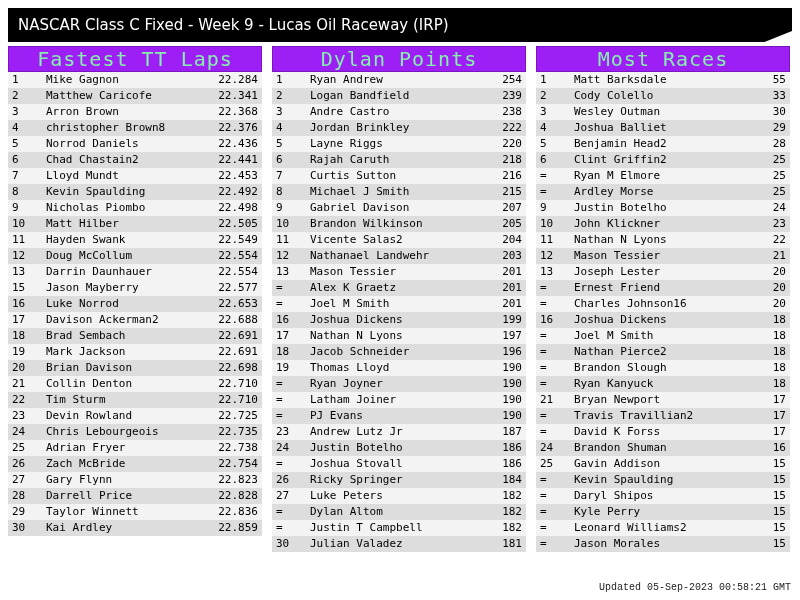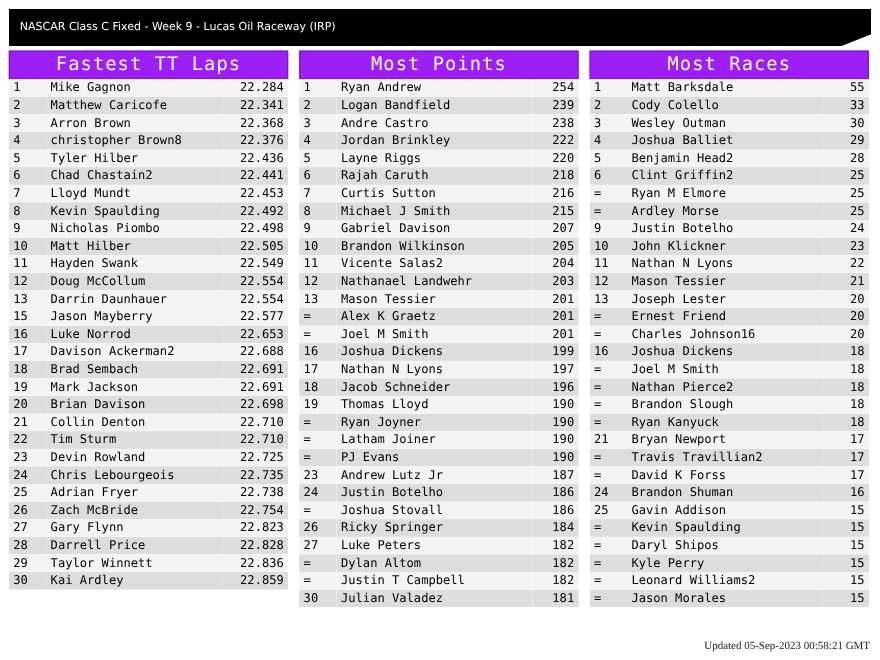--- a/index.html
+++ b/index.html
@@ -32,21 +32,21 @@
     background: #000000;
     clip-path: polygon(0 0, 100% 0, 100% 68%, 96.5% 100%, 0 100%);
   }
   .banner-title {
     position: absolute;
     left: 10px;
     top: 0;
     height: 34px;
     line-height: 34px;
     color: #ffffff;
-    font-size: 10px;
+    font-size: 15px;
     font-family: "DejaVu Sans", sans-serif;
     letter-spacing: 0px;
     white-space: nowrap;
   }
   
   .columns {
     position: absolute;
     left: 8px;
     top: 46px;
     width: 784px;
@@ -58,22 +58,22 @@
   }
   .panel-header {
     background: #9d1ff5;
     border: 1px solid #7a16c0;
     height: 24px;
     display: flex;
     align-items: center;
     justify-content: center;
   }
   .panel-header-text {
-    color: #ffffff;
-    font-size: 17px;
+    color: #86efac;
+    font-size: 20px;
     font-family: "DejaVu Sans Mono", monospace;
     letter-spacing: 1px;
   }
   table.rows {
     width: 100%;
     border-collapse: collapse;
     table-layout: fixed;
     font-size: 11px;
     font-family: "DejaVu Sans Mono", monospace;
   }
@@ -103,21 +103,21 @@
     text-align: right;
     padding-right: 8px;
   }
   td.val.narrow { width: 34px; }
   
   .footer {
     position: absolute;
     right: 9px;
     bottom: 7px;
     font-size: 10px;
-    font-family: Liberation Serif, serif;
+    font-family: Liberation Mono, monospace;
     color: #222222;
     white-space: nowrap;
     margin-top: 44px;
   }
 </style>
 </head>
 <body>
 
 <div class="banner">
   <div class="banner-bg"></div>
@@ -147,21 +147,21 @@
             <td class="name">Arron Brown</td>
             <td class="val">22.368</td>
           </tr>
           <tr class="even">
             <td class="pos">4</td>
             <td class="name">christopher Brown8</td>
             <td class="val">22.376</td>
           </tr>
           <tr class="odd">
             <td class="pos">5</td>
-            <td class="name">Tyler Hilber</td>
+            <td class="name">Norrod Daniels</td>
             <td class="val">22.436</td>
           </tr>
           <tr class="even">
             <td class="pos">6</td>
             <td class="name">Chad Chastain2</td>
             <td class="val">22.441</td>
           </tr>
           <tr class="odd">
             <td class="pos">7</td>
             <td class="name">Lloyd Mundt</td>
@@ -276,21 +276,21 @@
             <td class="pos">30</td>
             <td class="name">Kai Ardley</td>
             <td class="val">22.859</td>
           </tr>
         </tbody>
     </table>
   </div>
 
   <div class="panel">
     <div class="panel-header">
-      <span class="panel-header-text">Most Points</span>
+      <span class="panel-header-text">Dylan Points</span>
     </div>
     <table class="rows">
       <tbody id="tbody-1">
           <tr class="odd">
             <td class="pos">1</td>
             <td class="name">Ryan Andrew</td>
             <td class="val narrow">254</td>
           </tr>
           <tr class="even">
             <td class="pos">2</td>

